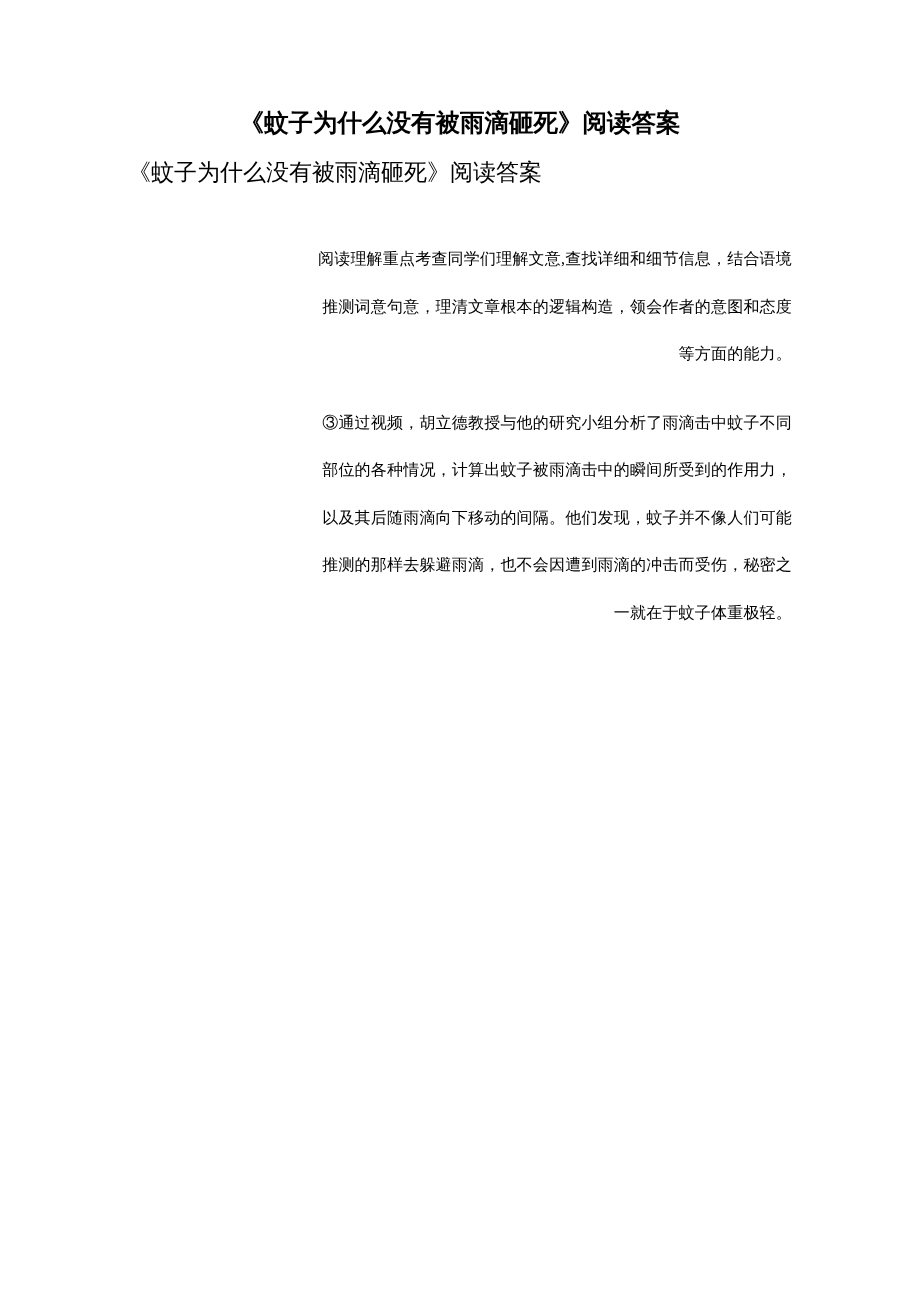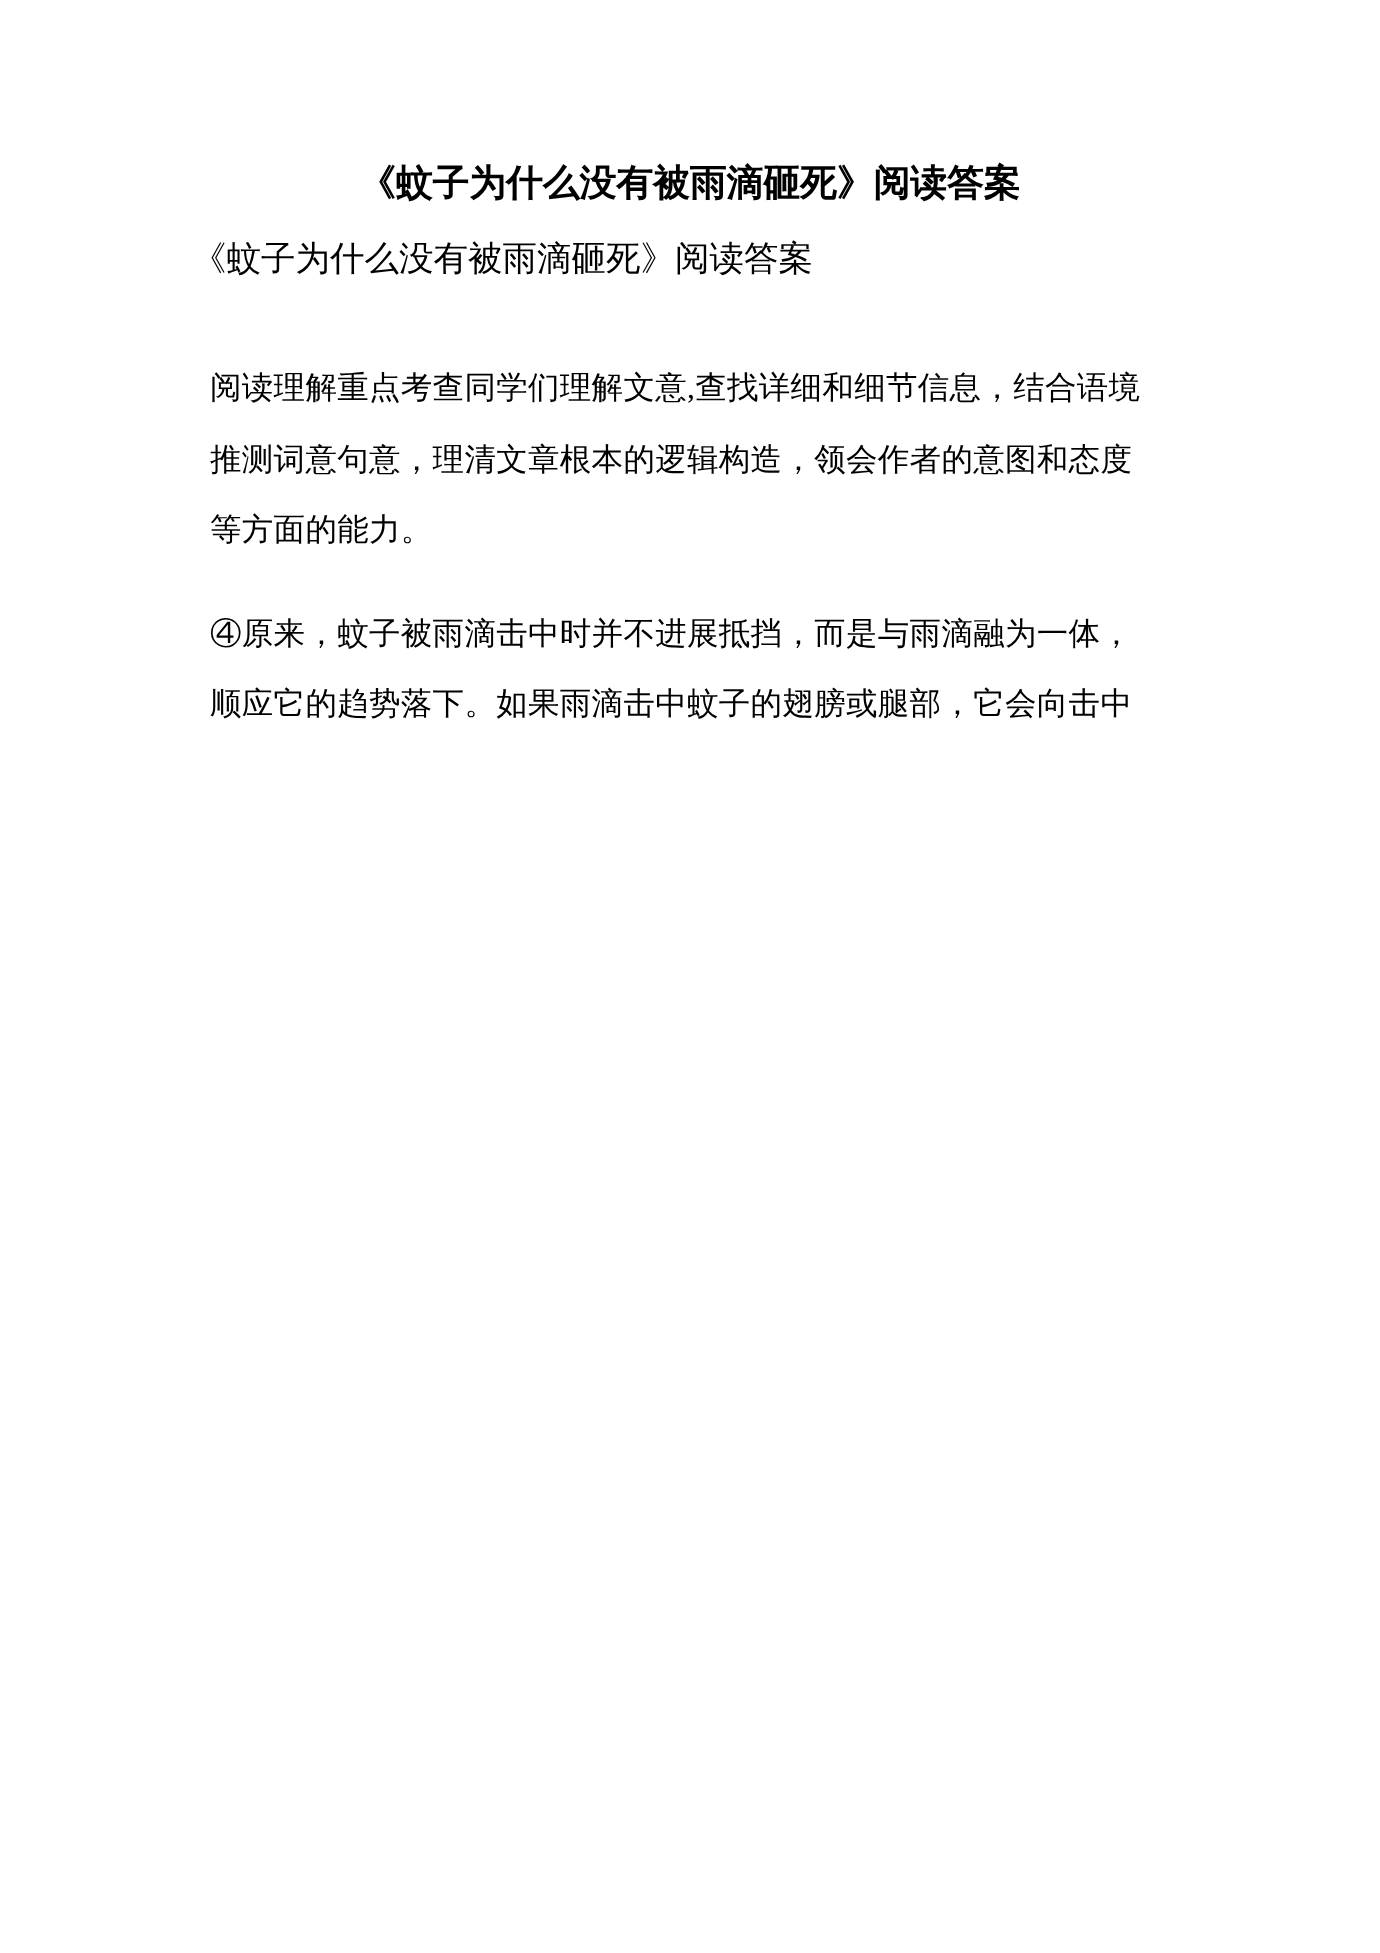--- a/index.html
+++ b/index.html
@@ -36,23 +36,23 @@
     line-height: 30px;
     text-align: left;
     white-space: nowrap;
   }
   .doc-body {
     margin: 0;
     padding: 0;
   }
   .para {
     margin: 0 0 21px 12px;
-    font-size: 21px;
+    font-size: 16px;
     line-height: 47.5px;
-    text-align: left;
+    text-align: right;
     white-space: pre-line; 
     letter-spacing: 0.2px;
   }
   .para.first {
     margin-top: 47px;
   }
 </style>
 </head>
 <body>
 
@@ -61,17 +61,20 @@
 
   <p class="doc-subtitle">《蚊子为什么没有被雨滴砸死》阅读答案</p>
 
   <div class="doc-body">
     <p class="para first">阅读理解重点考查同学们理解文意,查找详细和细节信息，结合语境
 推测词意句意，理清文章根本的逻辑构造，领会作者的意图和态度
 等方面的能力。</p>
 
 
 
+    <p class="para">③通过视频，胡立德教授与他的研究小组分析了雨滴击中蚊子不同
+部位的各种情况，计算出蚊子被雨滴击中的瞬间所受到的作用力，
+以及其后随雨滴向下移动的间隔。他们发现，蚊子并不像人们可能
+推测的那样去躲避雨滴，也不会因遭到雨滴的冲击而受伤，秘密之
+一就在于蚊子体重极轻。</p>
 
-    <p class="para">④原来，蚊子被雨滴击中时并不进展抵挡，而是与雨滴融为一体，
-顺应它的趋势落下。如果雨滴击中蚊子的翅膀或腿部，它会向击中</p>
   </div>
 </div>
 
 </body></html>

